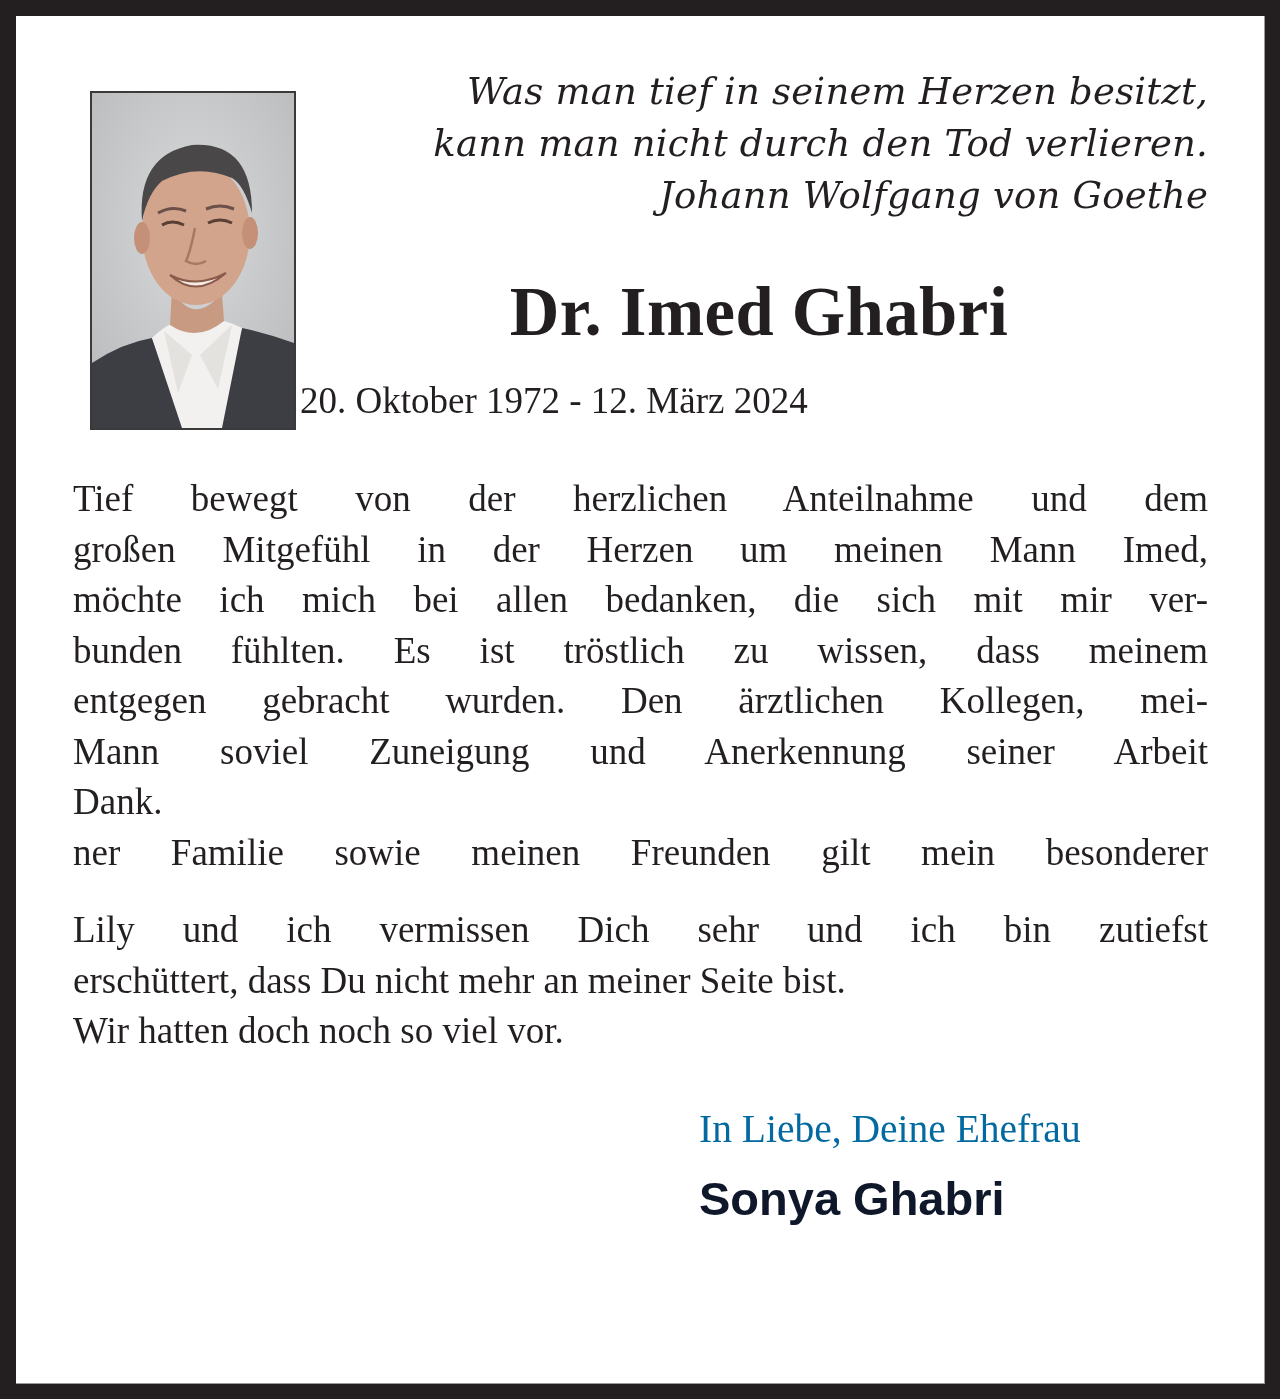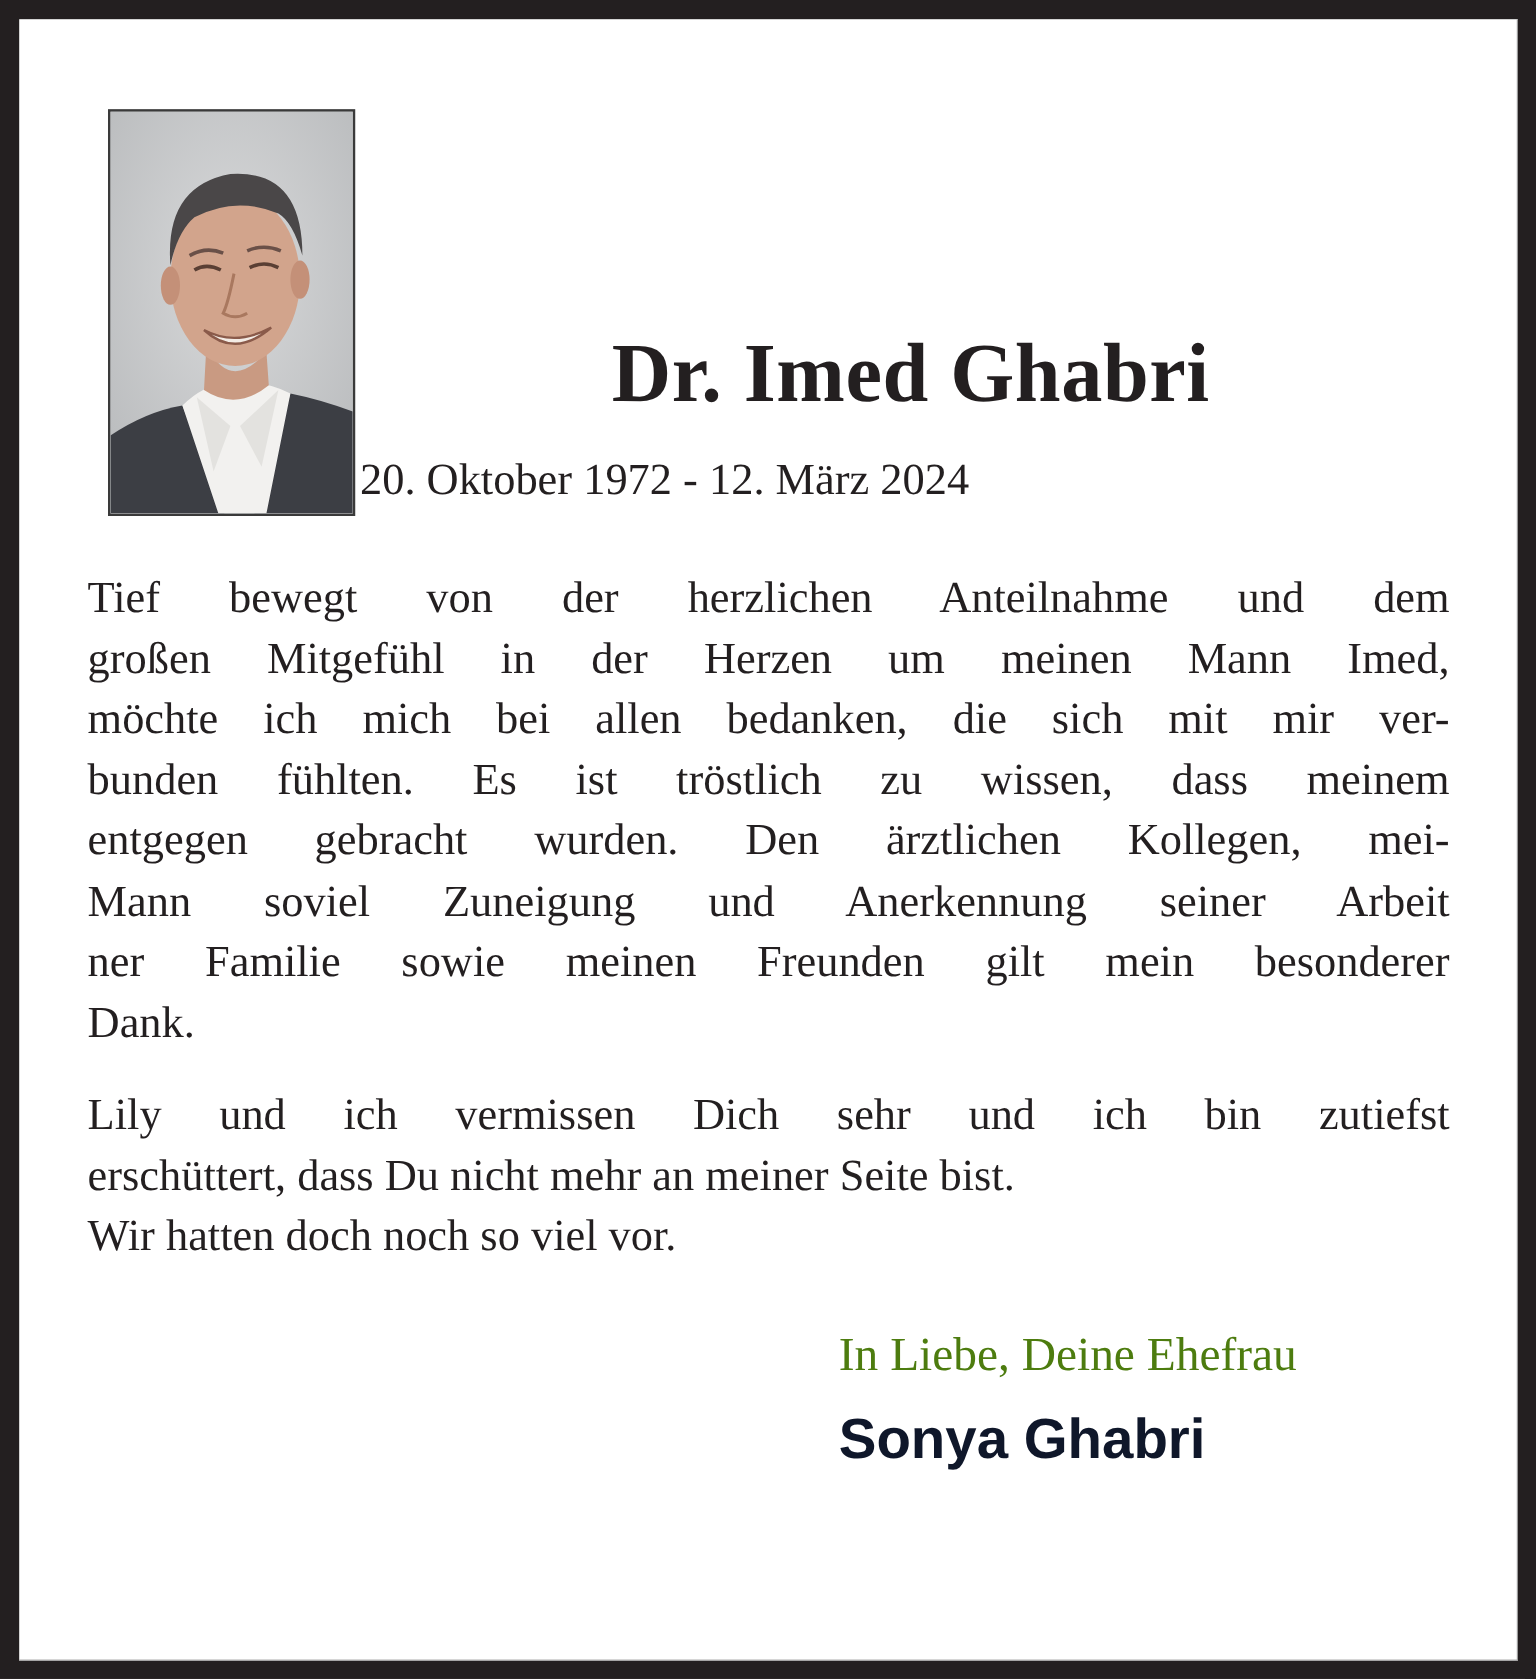--- a/index.html
+++ b/index.html
@@ -100,21 +100,21 @@
     .para2 { top: 905px; }
 
     .signoff {
       position: absolute;
       left: 699px;
       top: 1104px;
       font-family: "Liberation Serif", "DejaVu Serif", serif;
       font-size: 39.5px;
       line-height: 50px;
       white-space: nowrap;
-      color: #4d7c0f;
+      color: #0369a1;
     }
     .signer {
       position: absolute;
       left: 699px;
       top: 1176px;
       font-family: Liberation Sans, sans-serif;
       font-weight: bold;
       font-size: 47px;
       line-height: 46px;
       white-space: nowrap;
@@ -166,34 +166,39 @@
       <path d="M116 130 Q128 124 140 130" stroke="#5a3f34" stroke-width="3" fill="none"></path>
       <path d="M66 120 Q80 112 94 118" stroke="#6a5048" stroke-width="3" fill="none"></path>
       <path d="M114 116 Q128 110 142 116" stroke="#6a5048" stroke-width="3" fill="none"></path>
 
       <path d="M103 135 Q98 160 94 168 Q104 174 114 168" stroke="#a9785f" stroke-width="2.5" fill="none"></path>
 
       <path d="M78 182 Q104 206 134 180 Q104 196 78 182 Z" fill="#f3ebe4" stroke="#8a5a4a" stroke-width="2"></path>
     </svg>
   </div>
 
+  <div class="quote" style="left:284px; top:50px;">
+    <span class="line">Was man tief in seinem Herzen besitzt,</span>
+    <span class="line">kann man nicht durch den Tod verlieren.</span>
+    <span class="line">Johann Wolfgang von Goethe</span>
+  </div>
 
   <div class="name" style="left:284px; top:254px;">Dr. Imed Ghabri</div>
 
   <div class="dates" style="left:284px; top:362px;">20. Oktober 1972 - 12. März 2024</div>
 
   <div class="body-text para1" style="left:57px; top:458px;">
     <span class="line">Tief bewegt von der herzlichen Anteilnahme und dem</span>
     <span class="line">großen Mitgefühl in der Herzen um meinen Mann Imed,</span>
     <span class="line">möchte ich mich bei allen bedanken, die sich mit mir ver-</span>
     <span class="line">bunden fühlten. Es ist tröstlich zu wissen, dass meinem</span>
     <span class="line">entgegen gebracht wurden. Den ärztlichen Kollegen, mei-</span>
     <span class="line">Mann soviel Zuneigung und Anerkennung seiner Arbeit</span>
+    <span class="line last">Dank.</span>
     <span class="line">ner Familie sowie meinen Freunden gilt mein besonderer</span>
-    <span class="line last">Dank.</span>
   </div>
 
   <div class="body-text para2" style="left:57px; top:889px;">
     <span class="line">Lily und ich vermissen Dich sehr und ich bin zutiefst</span>
     <span class="line last">erschüttert, dass Du nicht mehr an meiner Seite bist.</span>
     <span class="line last">Wir hatten doch noch so viel vor.</span>
   </div>
 
   <div class="signoff" style="left:683px; top:1088px;">In Liebe, Deine Ehefrau</div>
 

